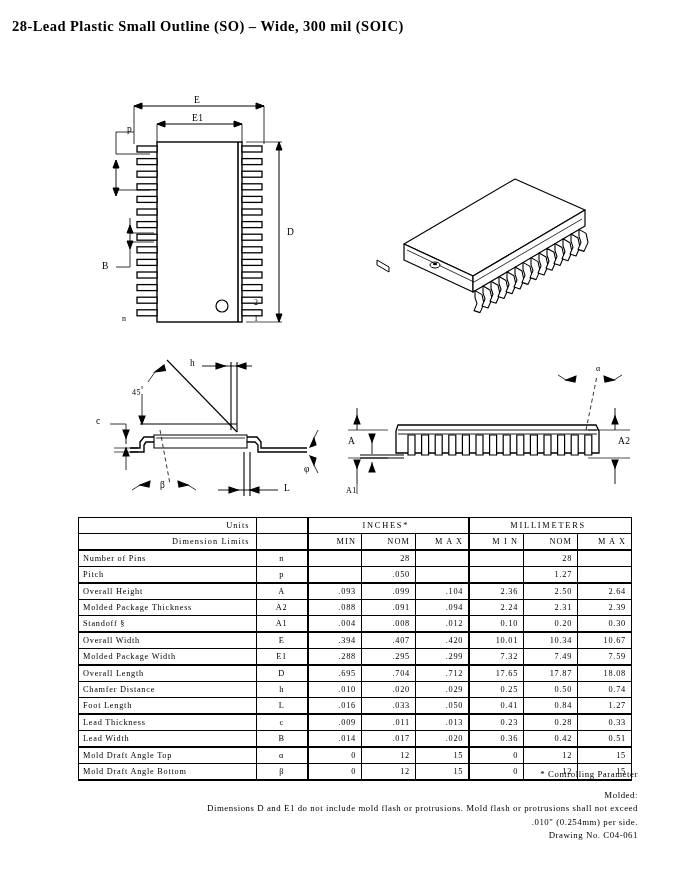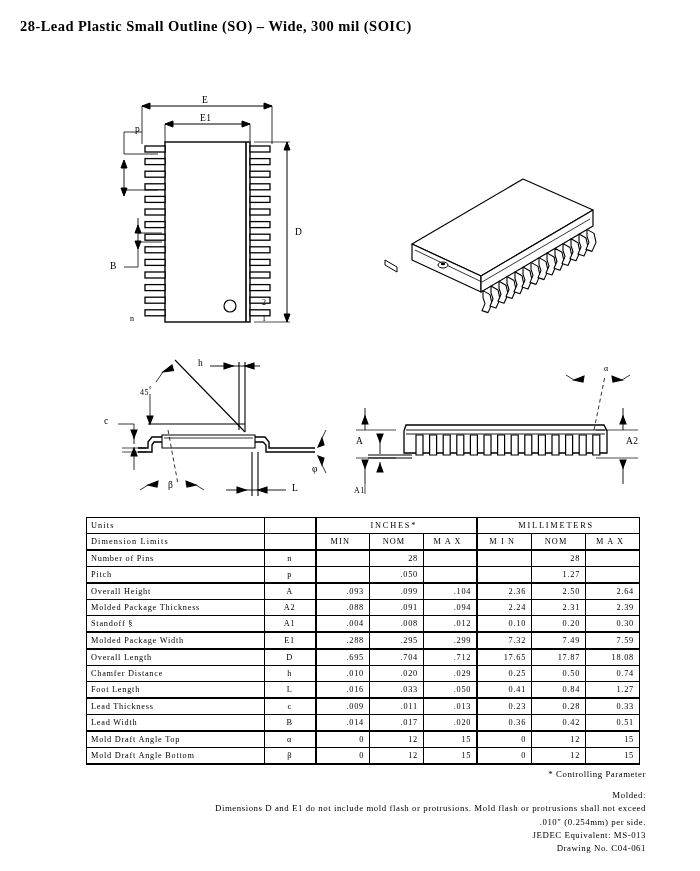--- a/index.html
+++ b/index.html
@@ -1,21 +1,21 @@
 <!DOCTYPE html>
 <html><head>
 <meta charset="utf-8">
 <style>
   html,body{margin:0;padding:0;background:#fff;}
   body{
     width:700px;height:871px;position:relative;overflow:hidden;
     font-family:"Liberation Serif","DejaVu Serif",serif;
     color:#000;
   }
-  #page{position:absolute;left:12px;top:0;width:627px;height:871px;}
+  #page{position:absolute;left:4px;top:0;width:627px;height:871px;}
 
   .title{
     position:absolute;left:8px;top:18px;
     font-family:"Liberation Serif","DejaVu Serif",serif;
     font-weight:bold;font-size:14.5px;letter-spacing:.45px;
     white-space:nowrap;
   }
 
   
   .draw{position:absolute;}
@@ -34,23 +34,23 @@
     font-size:8.3px;letter-spacing:.75px;
   }
   table.dims td,table.dims th{
     border:1px solid #000;padding:0;height:15px;line-height:15px;
     font-weight:normal;
   }
   table.dims th{font-weight:normal;}
   .c-name{width:186px;text-align:left;padding-left:4px !important;}
   .c-sym{width:56px;text-align:center;}
   .c-val{width:52px;text-align:right;padding-right:5px !important;}
-  .u-head{text-align:left;padding-right:6px !important;letter-spacing:1.1px;}
+  .u-head{text-align:right;padding-right:6px !important;letter-spacing:1.1px;}
   .grp{text-align:center;letter-spacing:1.8px;}
-  .sub{text-align:center;letter-spacing:1.1px;}
+  .sub{text-align:right;letter-spacing:1.1px;}
   .thickb{border-bottom:2px solid #000 !important;}
   .thickr{border-right:2px solid #000 !important;}
   .deg{font-size:7px;vertical-align:super;}
 
   
   .notes{
     position:absolute;left:74px;top:768px;width:560px;
     font-size:8.8px;letter-spacing:.55px;line-height:13.2px;text-align:right;
   }
   .notes .gap{height:8px;}
@@ -377,20 +377,30 @@
           <tr class="thickb">
             <td class="c-name">Standoff  §</td>
             <td class="c-sym thickr">A1</td>
             <td class="c-val">.004</td>
             <td class="c-val">.008</td>
             <td class="c-val thickr">.012</td>
             <td class="c-val">0.10</td>
             <td class="c-val">0.20</td>
             <td class="c-val">0.30</td>
           </tr>
+          <tr>
+            <td class="c-name">Overall Width</td>
+            <td class="c-sym thickr">E</td>
+            <td class="c-val">.394</td>
+            <td class="c-val">.407</td>
+            <td class="c-val thickr">.420</td>
+            <td class="c-val">10.01</td>
+            <td class="c-val">10.34</td>
+            <td class="c-val">10.67</td>
+          </tr>
           <tr class="thickb">
             <td class="c-name">Molded Package Width</td>
             <td class="c-sym thickr">E1</td>
             <td class="c-val">.288</td>
             <td class="c-val">.295</td>
             <td class="c-val thickr">.299</td>
             <td class="c-val">7.32</td>
             <td class="c-val">7.49</td>
             <td class="c-val">7.59</td>
           </tr>
@@ -467,17 +477,16 @@
         </tbody>
     </table>
   </div>
 
   <div class="notes">
     <div>* Controlling Parameter</div>
     <div class="gap"></div>
     <div>Molded:</div>
     <div>Dimensions D and E1 do not include mold flash or protrusions. Mold flash or protrusions shall not exceed</div>
     <div>.010" (0.254mm) per side.</div>
-    <div>JEDEC Equivalent: MS-013</div>
     <div>Drawing No. C04-061</div>
   </div>
 
 </div>
 
 </body></html>

